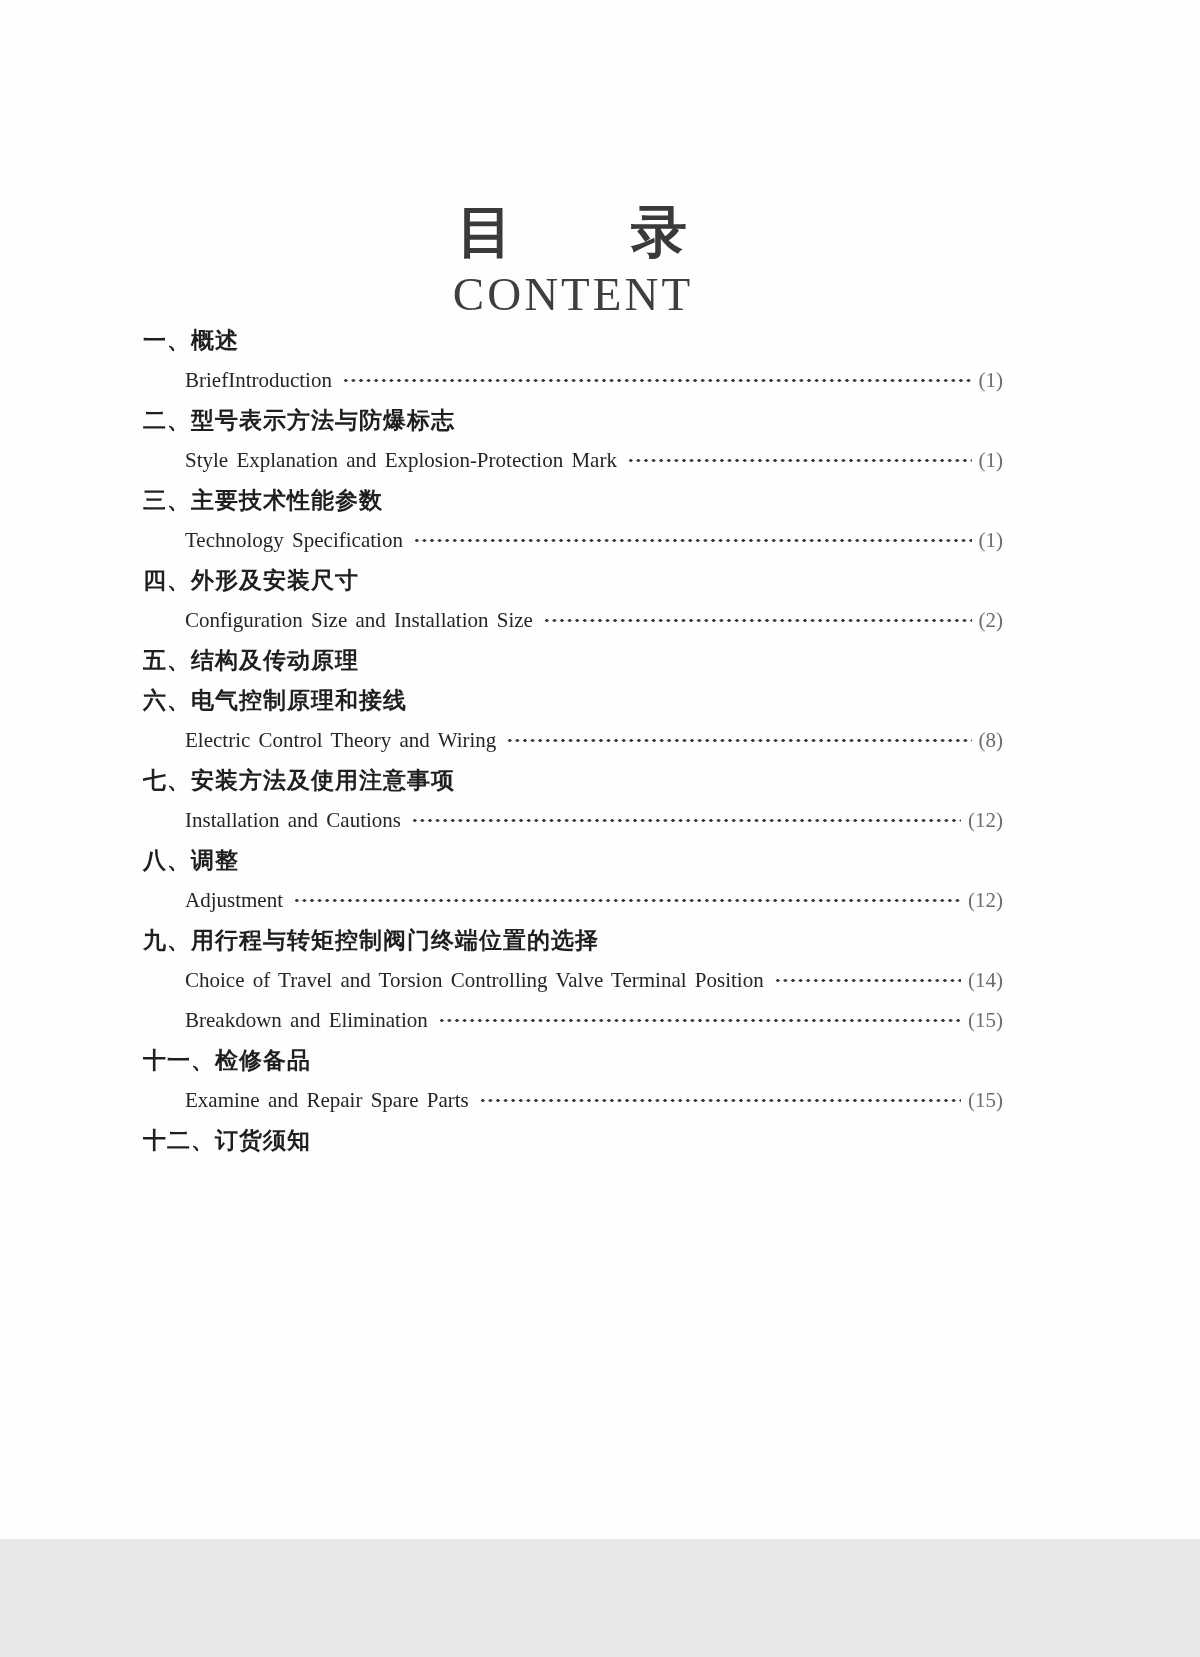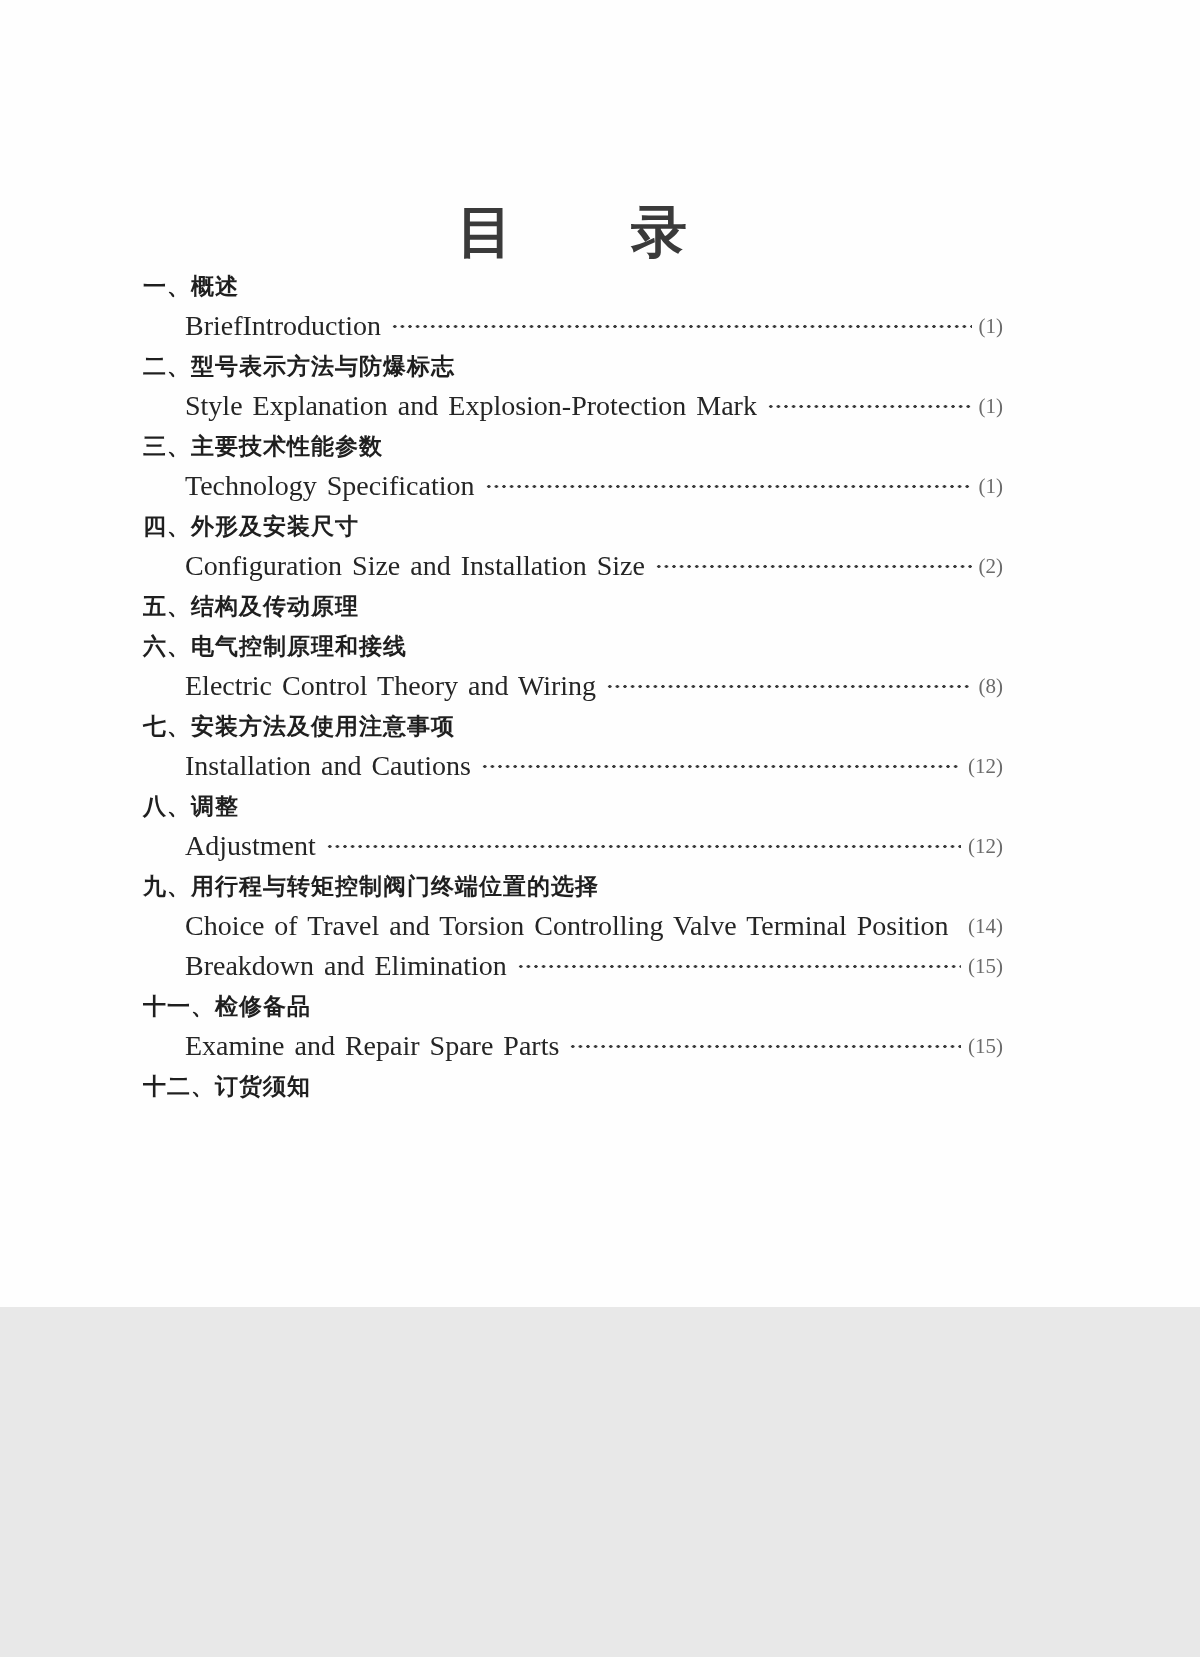--- a/index.html
+++ b/index.html
@@ -1,20 +1,20 @@
 <!DOCTYPE html>
 <html><head>
 <meta charset="utf-8">
 <style>
   * { margin: 0; padding: 0; box-sizing: border-box; }
   html, body { background: #e8e8e8; }
   .page {
     position: relative;
     width: 1200px;
-    height: 1307px;
+    height: 1539px;
     margin: 0 auto;
     background: #fefefe;
     color: #2b2b2b;
     font-family: "Liberation Serif", "DejaVu Serif", serif;
     overflow: hidden;
   }
   .content {
     padding: 198px 0 0 143px;
     width: 1003px; 
   }
@@ -52,21 +52,21 @@
     color: #1f1f1f;
     letter-spacing: 1px;
   }
   .en-row {
     display: flex;
     align-items: center;
     height: 40px;
     padding-left: 42px;
   }
   .en-label {
-    font-size: 28px;
+    font-size: 21px;
     color: #252525;
     white-space: nowrap;
     word-spacing: 3px;
     flex: 0 0 auto;
   }
   .leader {
     flex: 1 1 auto;
     height: 40px;
     margin: 0 7px 0 10px;
     background-image: radial-gradient(circle, #3c3c3c 1.5px, rgba(0,0,0,0) 1.8px);
@@ -82,20 +82,21 @@
   }
 </style>
 </head>
 <body>
 
 <div class="page">
   <div class="content">
 
     <div class="title-block">
       <div class="title-zh">目　　录</div>
+      <div class="title-en">CONTENT</div>
     </div>
 
     <ul class="toc">
 
       <li class="toc-item">
         <div class="zh-row">一、概述</div>
         <div class="en-row">
           <span class="en-label">BriefIntroduction</span>
           <span class="leader"></span>
           <span class="page-num">(1)</span>

